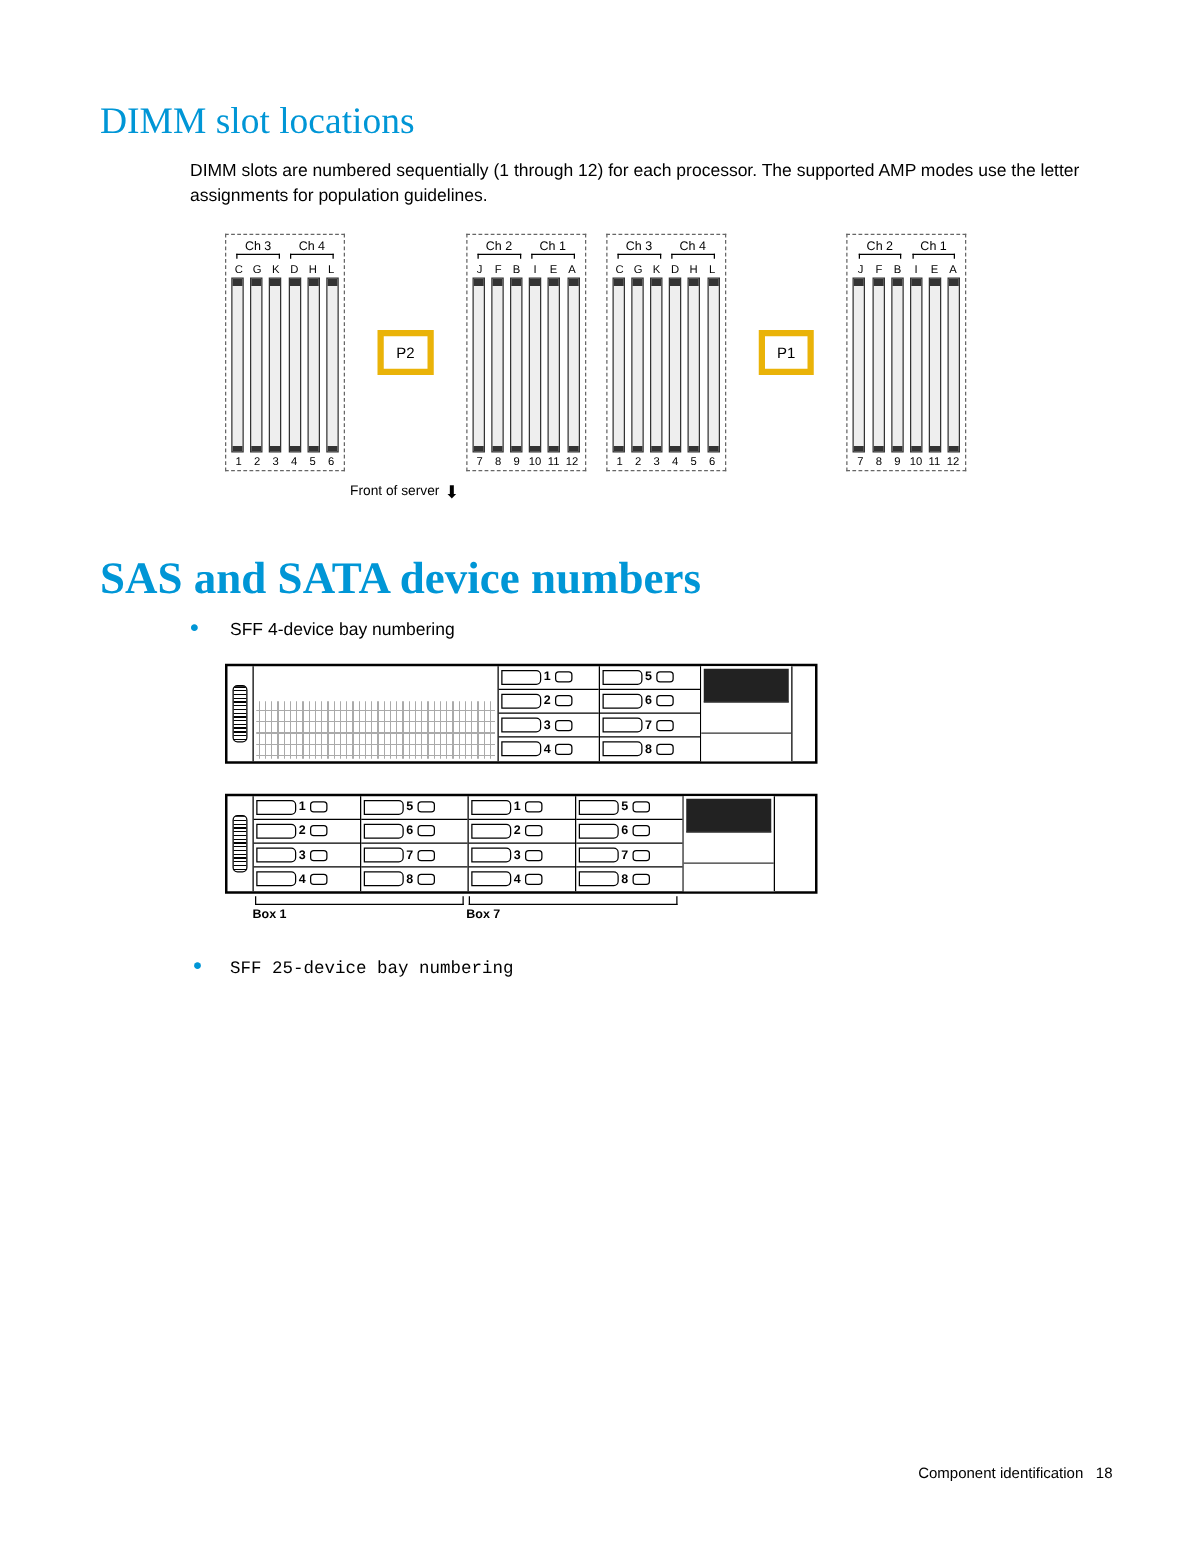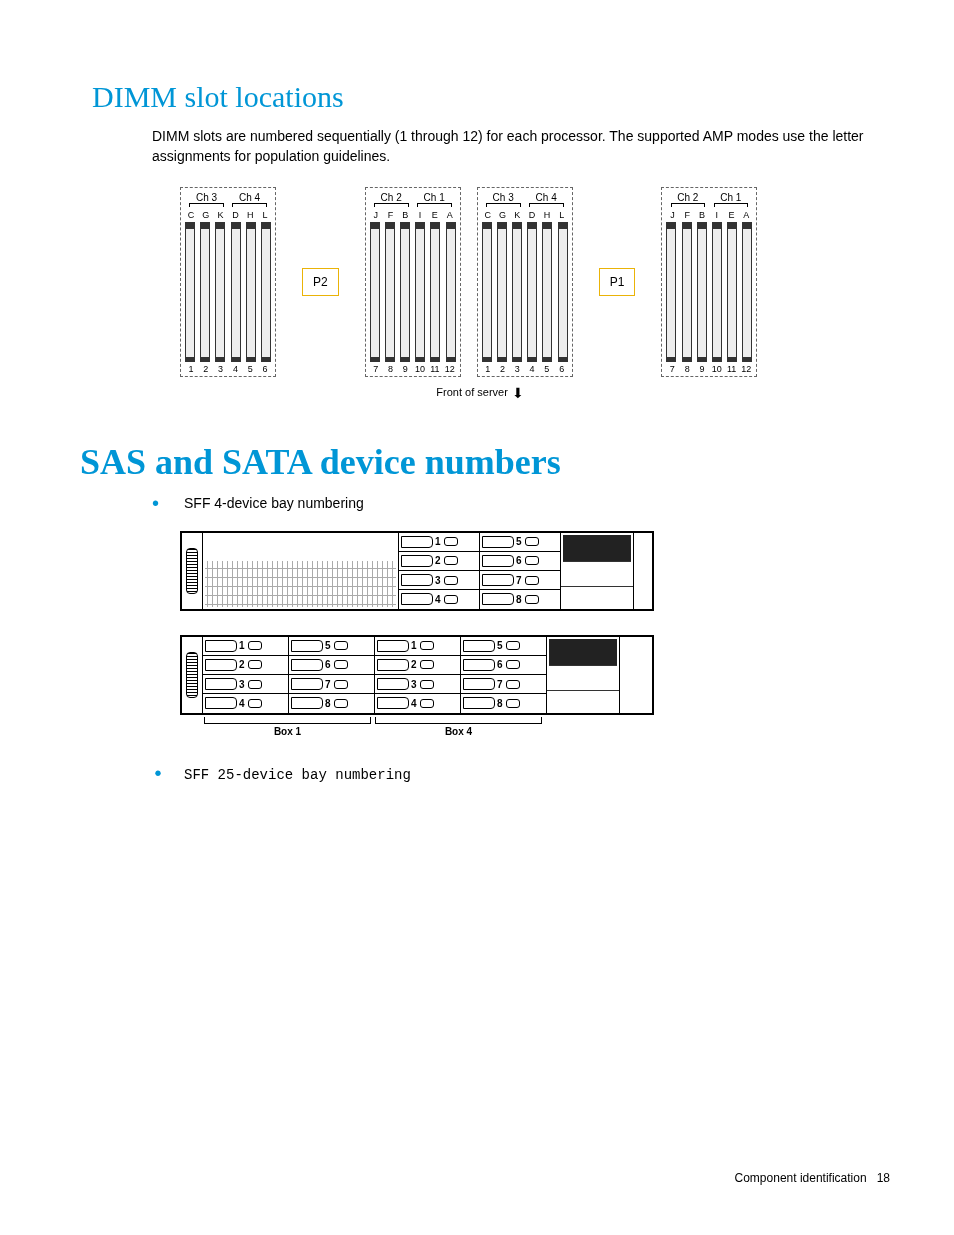--- a/index.html
+++ b/index.html
@@ -16,21 +16,21 @@
     padding: 80px 80px 60px 80px;
     box-sizing: border-box;
     height: 100%;
     position: relative;
   }
   h2.section {
     font-family: Georgia, 'Times New Roman', serif;
     font-weight: normal;
     color: #0096d6;
     font-size: 30px;
-    margin: 0 0 12px 12px;
+    margin: 0 0 12px 0;
   }
   h1.main {
     font-family: Georgia, 'Times New Roman', serif;
     font-weight: bold;
     color: #0096d6;
     font-size: 36px;
     margin: 40px 0 12px 0;
   }
   p.body {
     font-size: 14px;
@@ -123,28 +123,28 @@
     box-sizing: border-box;
   }
   .dimm-nums {
     display: flex;
     justify-content: space-between;
     font-size: 9px;
     margin-top: 2px;
   }
   .dimm-nums span { width: 12px; text-align: center; }
   .proc-box {
-    border: 1px solid #eab308;
+    border: 5px solid #eab308;
     padding: 6px 10px;
     font-size: 12px;
     align-self: center;
     margin: 0 10px;
   }
   .front-label {
-    text-align: center;
+    text-align: left;
     font-size: 11px;
     margin-top: 8px;
     margin-left: 100px;
     width: 400px;
   }
   .arrow-down {
     display: inline-block;
     margin-left: 4px;
     font-size: 14px;
     vertical-align: middle;
@@ -228,21 +228,20 @@
   .box-labels {
     display: flex;
     width: 470px;
     font-size: 10px;
     font-weight: bold;
     margin-top: 2px;
   }
   .box-labels .spacer-l { flex: 0 0 22px;}
   .box-labels .box1, .box-labels .box2 {
     flex: 0 0 171px;
-    text-align: center;
     position: relative;
   }
   .box-labels .bracketline{
     border-bottom:1px solid #000;
     border-left:1px solid #000;
     border-right:1px solid #000;
     height:6px;
     margin:0 2px 2px 2px;
   }
 </style>
@@ -566,21 +565,21 @@
       <div class="control-panel">
         <div class="cp-row cp-dark"></div>
           <div class="cp-row"></div>
           <div class="cp-row"></div>
       </div>
       <div class="right-edge"></div>
     </div>
     <div class="box-labels">
       <div class="spacer-l"></div>
       <div class="box1"><div class="bracketline"></div><span>Box 1</span></div>
-      <div class="box2"><div class="bracketline"></div><span>Box 4</span></div>
+      <div class="box2"><div class="bracketline"></div><span>Box 7</span></div>
     </div>
   </div>
 
   <ul class="bullets" style="margin-top:30px;font-family:Liberation Mono, monospace;">
     <li>SFF 25-device bay numbering</li>
   </ul>
 
   <div class="footer">
     <span>Component identification</span>&nbsp;&nbsp;&nbsp;<span>18</span>
   </div>

